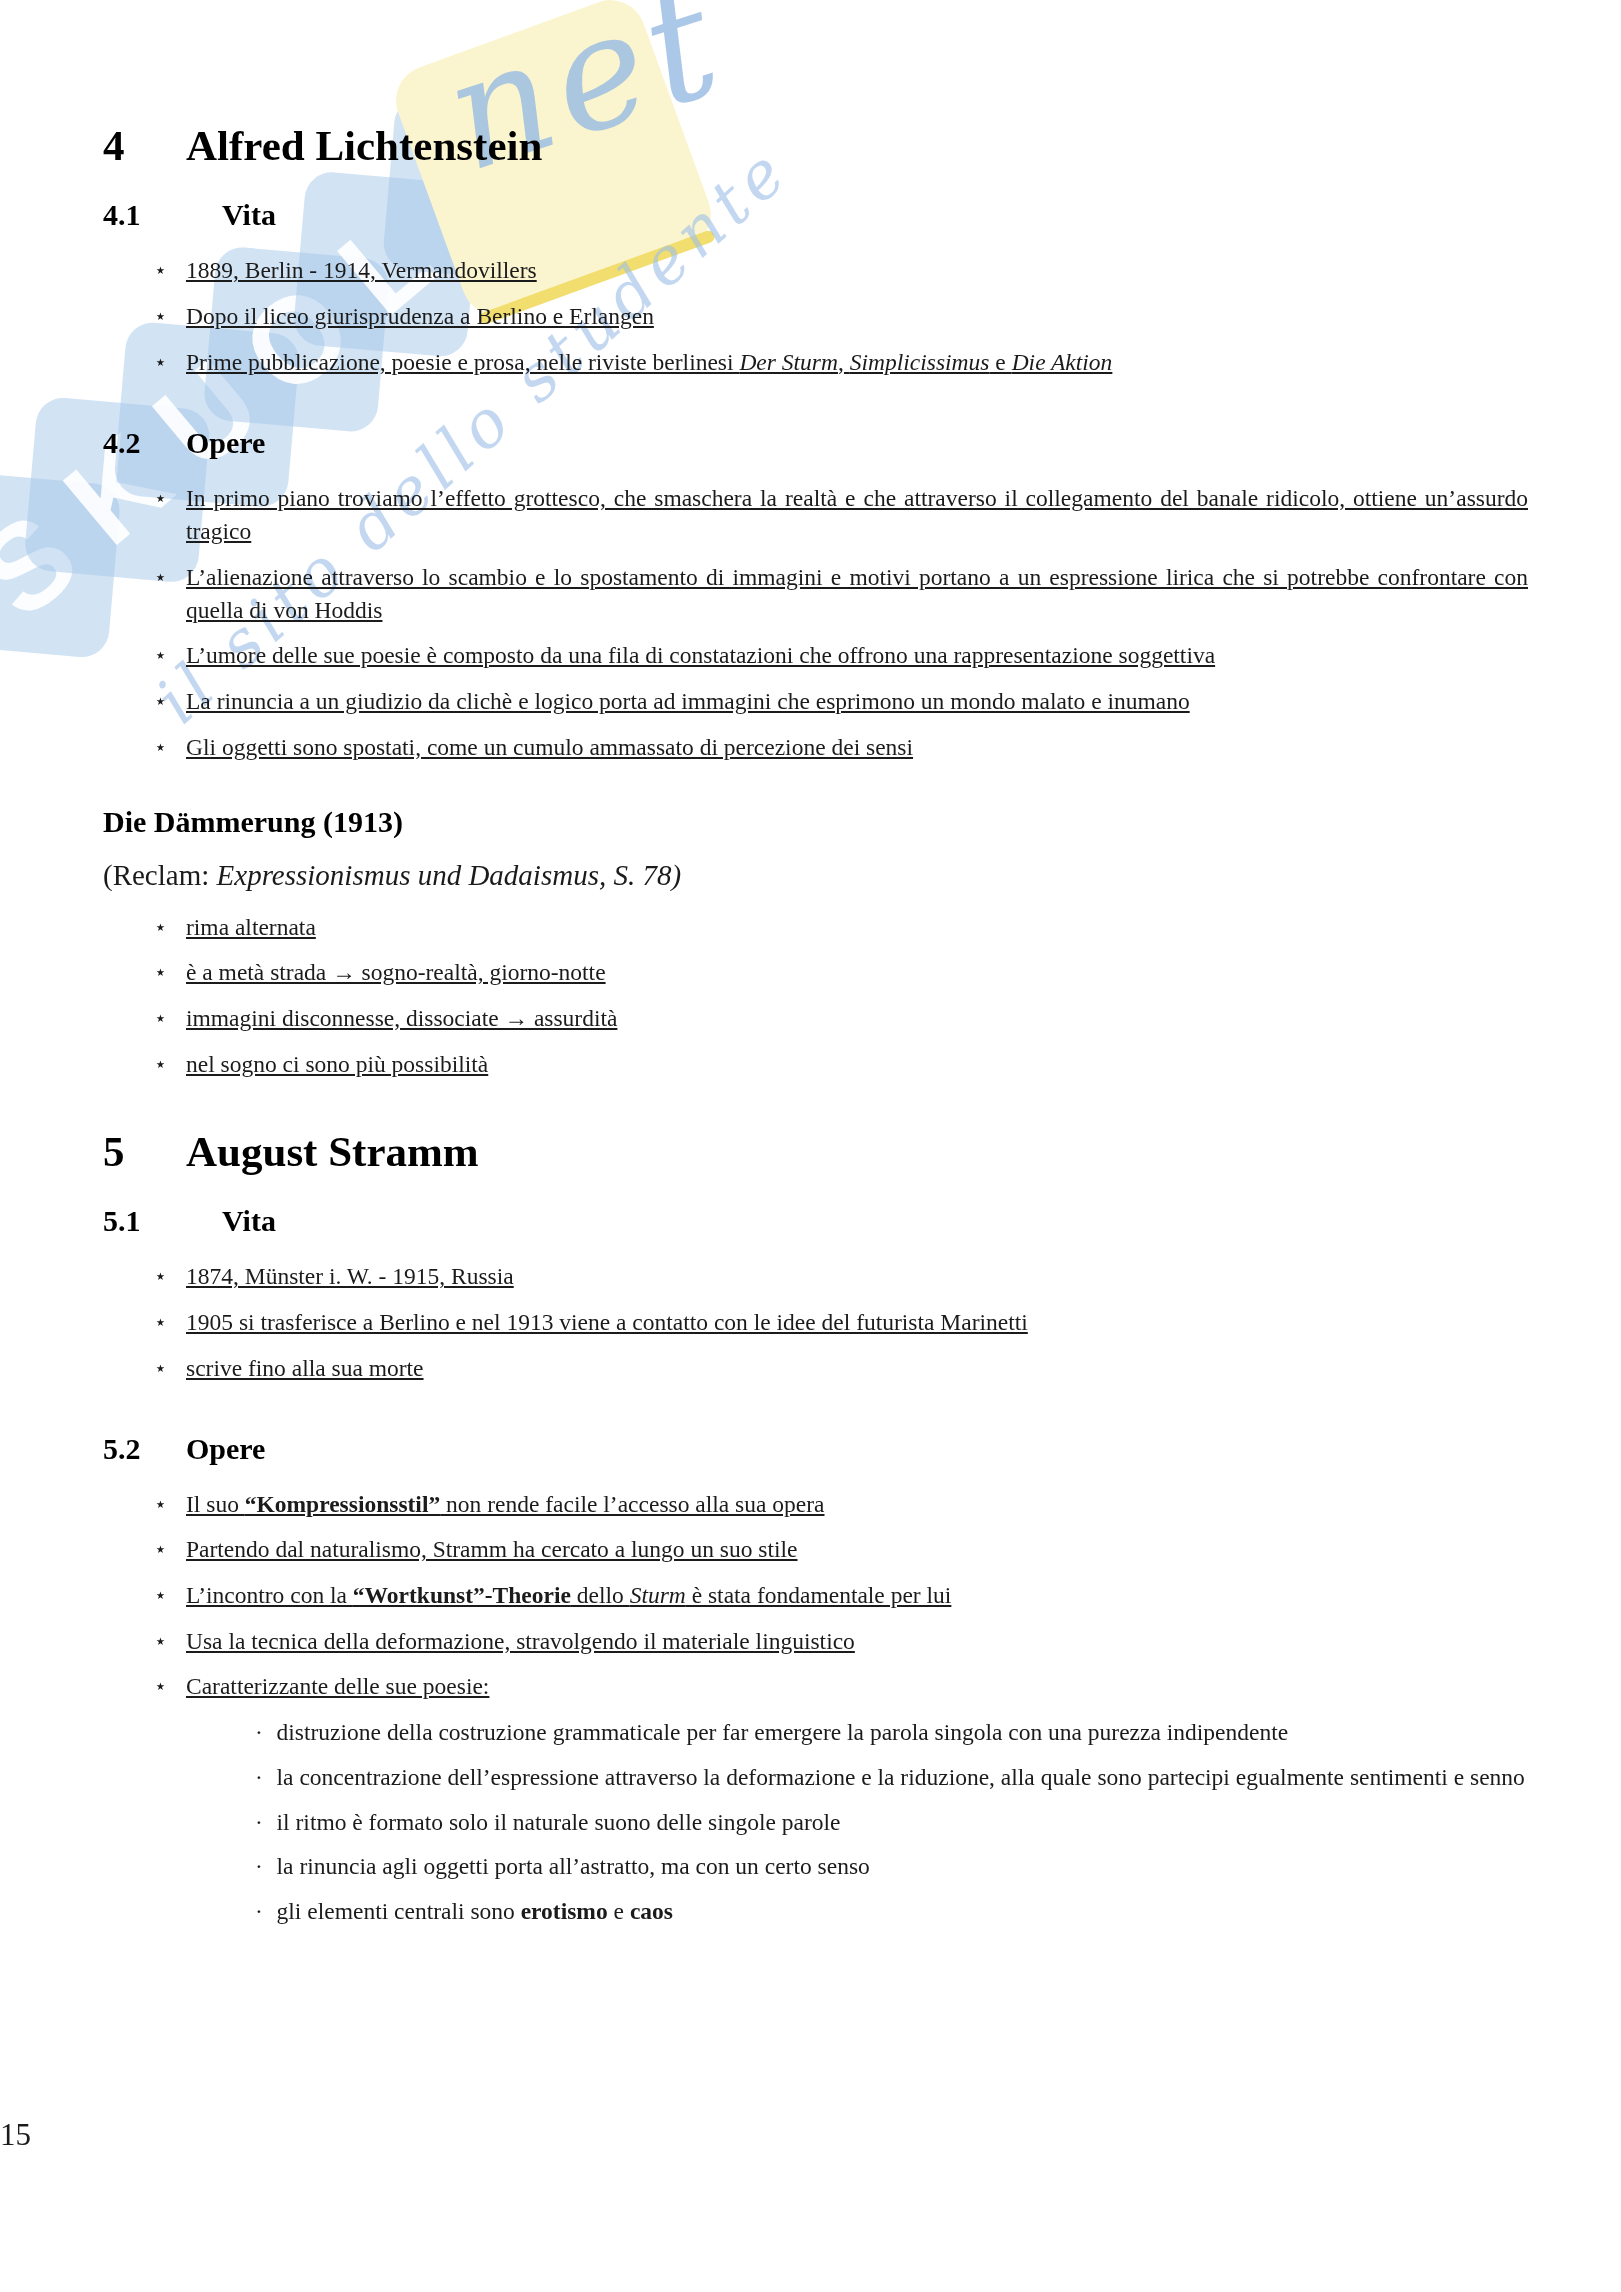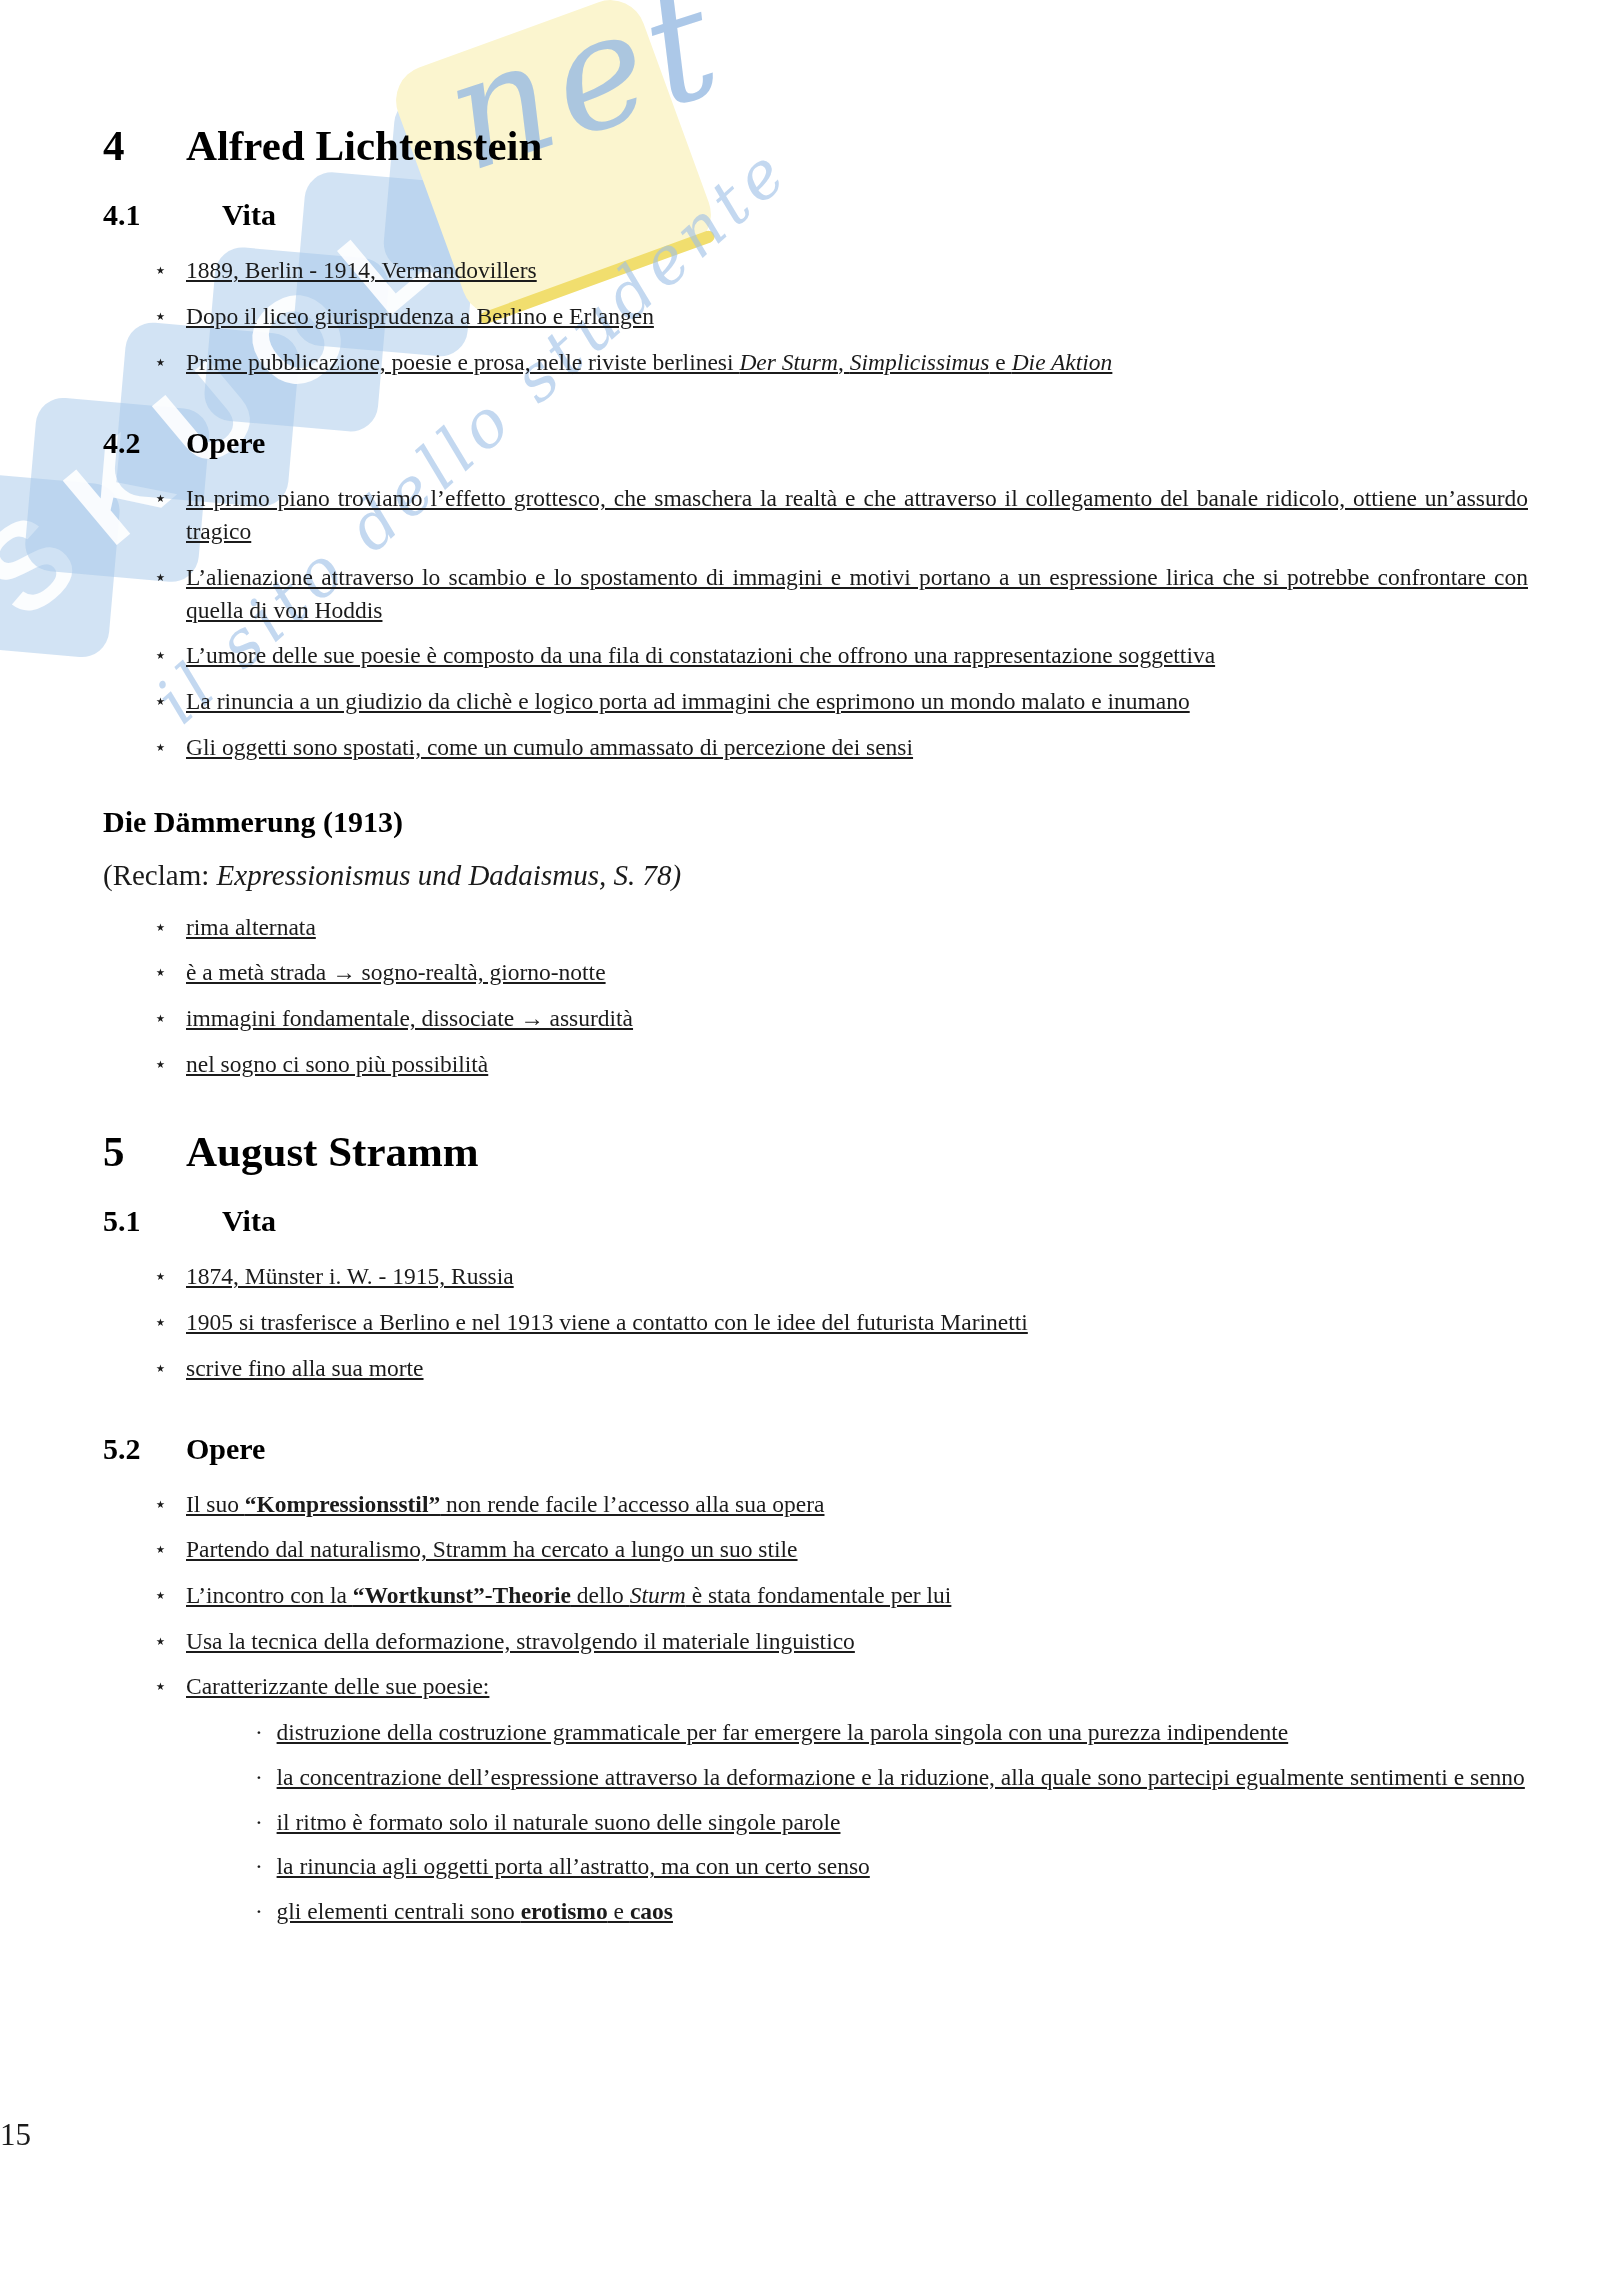--- a/index.html
+++ b/index.html
@@ -68,21 +68,21 @@
   h3{font-size:30px;line-height:1.15;margin:41px 0 19.6px;}
   .num{flex:none;width:83px;}
   .bullets{margin:0;}
   .bullet-row{display:flex;padding-left:51px;margin-bottom:12.7px;
     font-size:23.5px;line-height:33px;}
   .marker{flex:none;width:32px;font-size:20.6px;line-height:33px;}
   .btext{flex:1;text-align:justify;text-decoration:underline;}
   .sub-row{display:flex;padding-left:152px;margin-bottom:11.8px;
     font-size:23.5px;line-height:33px;}
   .smarker{flex:none;width:21.6px;line-height:33px;}
-  .stext{flex:1;text-align:justify;text-decoration:underline;}
+  .stext{flex:1;text-align:justify;}
   .source{font-size:29px;line-height:33px;margin:0 0 19px;}
   .b{font-weight:bold;}
   .i{font-style:italic;}
   .section-break{margin-top:47px;}
   .page-number{
     position:absolute;left:0;right:0;top:2117px;
     text-align:left;font-size:31px;z-index:1;
   }
 </style>
 </head>
@@ -177,21 +177,21 @@
         <div class="bullet-row">
           <span class="marker">⋆</span>
           <span class="btext"><span>rima alternata</span></span>
         </div>
         <div class="bullet-row">
           <span class="marker">⋆</span>
           <span class="btext"><span>è a metà strada → sogno-realtà, giorno-notte</span></span>
         </div>
         <div class="bullet-row">
           <span class="marker">⋆</span>
-          <span class="btext"><span>immagini fondamentale, dissociate → assurdità</span></span>
+          <span class="btext"><span>immagini disconnesse, dissociate → assurdità</span></span>
         </div>
         <div class="bullet-row">
           <span class="marker">⋆</span>
           <span class="btext"><span>nel sogno ci sono più possibilità</span></span>
         </div>
       </div>
 
     <h1 class="section-break">
       <span class="num">5</span>
       <span>August Stramm</span>

